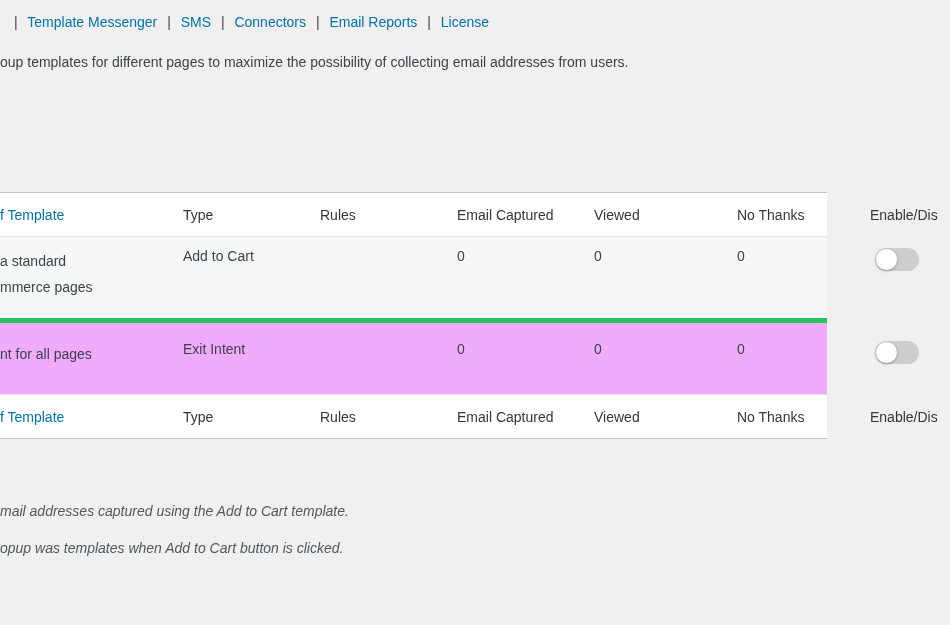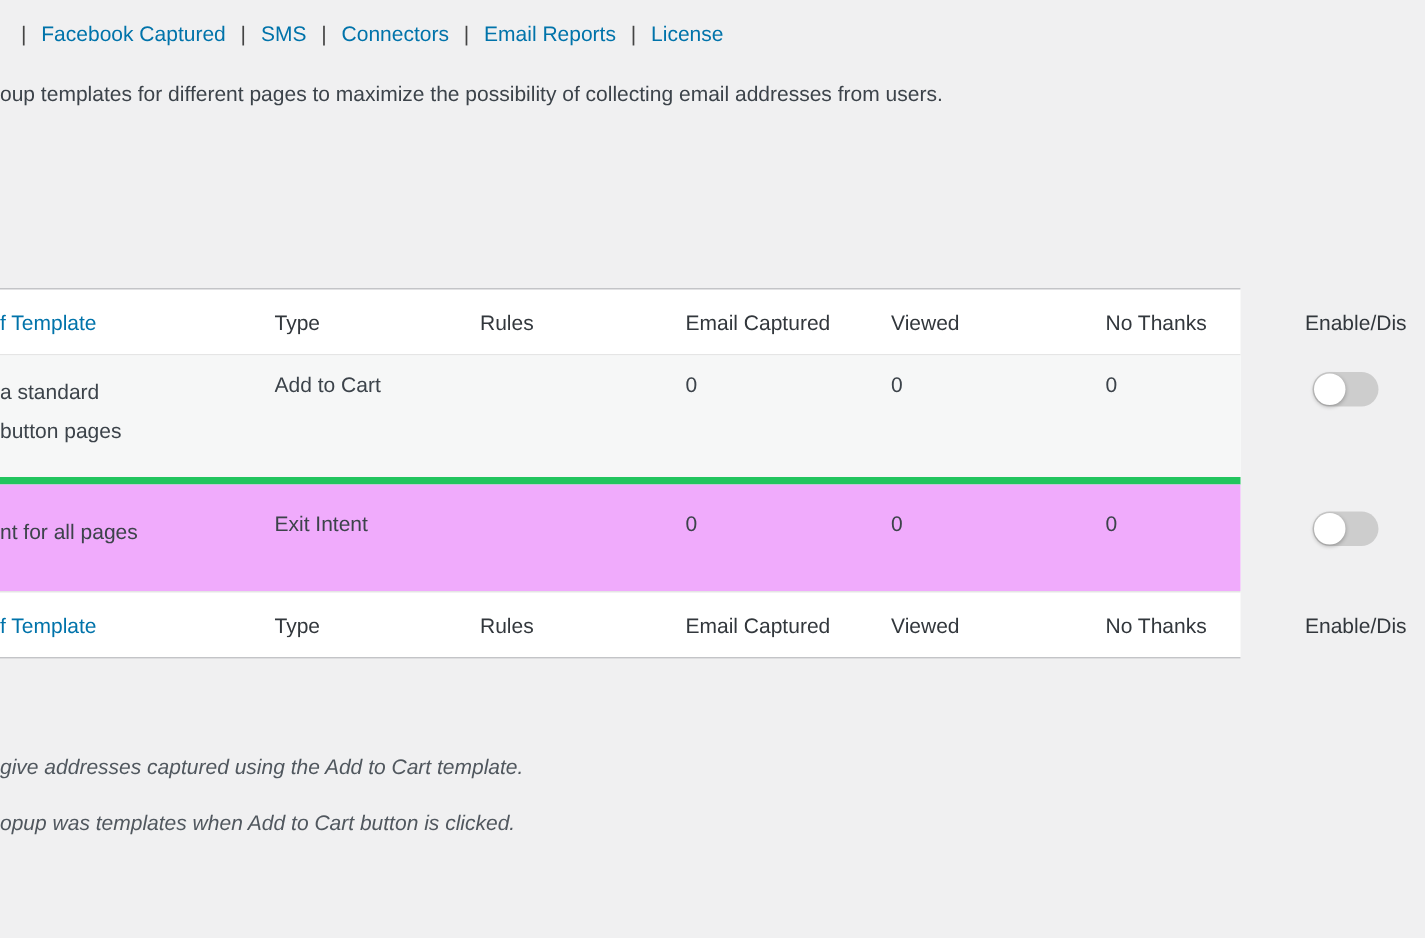--- a/index.html
+++ b/index.html
@@ -57,21 +57,21 @@
   .note{
     font-style:italic;color:#50575e;white-space:nowrap;
     height:37px;line-height:17px;
   }
 </style>
 </head>
 <body>
 
 <div class="topnav">
   <span class="sep">|</span>
-  <a class="navlink">Facebook Captured</a>
+  <a class="navlink">Template Messenger</a>
   <span class="sep">|</span>
   <a class="navlink">SMS</a>
   <span class="sep">|</span>
   <a class="navlink">Connectors</a>
   <span class="sep">|</span>
   <a class="navlink">Email Reports</a>
   <span class="sep">|</span>
   <a class="navlink">License</a>
 </div>
 
@@ -85,21 +85,21 @@
     <div>Rules</div>
     <div>Email Captured</div>
     <div>Viewed</div>
     <div>No Thanks</div>
     <div>Enable/Dis</div>
   </div>
 
   <div class="trow row1">
     <div class="name-cell">
       <span>a standard</span><br>
-      <span>button pages</span>
+      <span>mmerce pages</span>
     </div>
     <div>Add to Cart</div>
     <div></div>
     <div>0</div>
     <div>0</div>
     <div>0</div>
     <div class="toggle-cell">
       <span class="toggle"><span class="knob"></span></span>
     </div>
   </div>
@@ -124,15 +124,15 @@
     <div>Rules</div>
     <div>Email Captured</div>
     <div>Viewed</div>
     <div>No Thanks</div>
     <div>Enable/Dis</div>
   </div>
 
 </div>
 
 <div class="notes">
-  <div class="note">give addresses captured using the Add to Cart template.</div>
+  <div class="note">mail addresses captured using the Add to Cart template.</div>
   <div class="note">opup was templates when Add to Cart button is clicked.</div>
 </div>
 
 </body></html>

